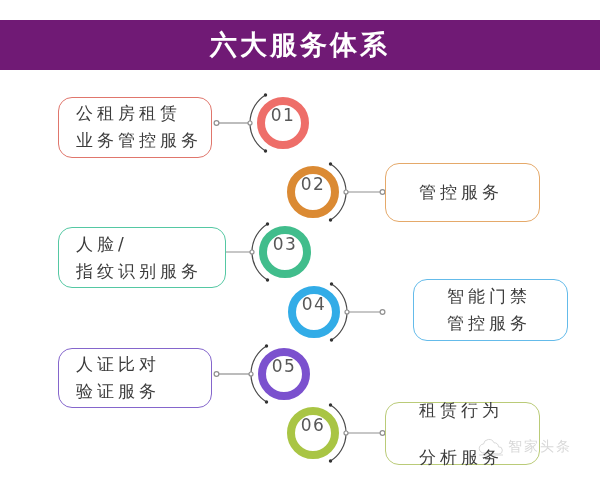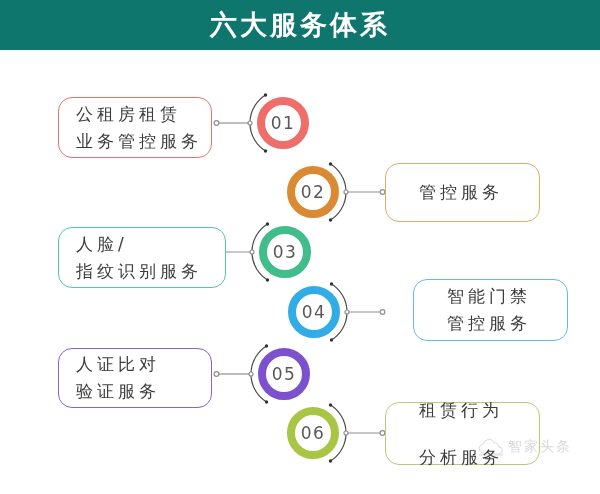--- a/index.html
+++ b/index.html
@@ -22,41 +22,41 @@
   .box.right-box{padding-left:33px;}
   .b1{left:58px;top:97px;width:154px;height:61px;}
   .b2{left:385px;top:163px;width:155px;height:59px;}
   .b3{left:58px;top:227px;width:168px;height:61px;}
   .b4{left:385px;top:279px;width:155px;height:62px;}
   .b5{left:58px;top:348px;width:154px;height:60px;}
   .b6{left:385px;top:402px;width:155px;height:63px;}
 
   
   .circle{position:absolute;box-sizing:border-box;width:52px;height:52px;border-radius:50%;
-          border:8px solid #ccc;background:#ffffff;display:flex;align-items:center;justify-content:center;}
+          border:8px solid #ccc;background:#ffffff;display:flex;align-items:flex-start;justify-content:center;}
   .circle span{color:#585858;font-size:17px;letter-spacing:1.5px;}
   .c1{left:257px;top:97px;}
   .c2{left:287px;top:166px;}
   .c3{left:259px;top:226px;}
   .c4{left:288px;top:286px;}
   .c5{left:258px;top:348px;}
   .c6{left:287px;top:407px;}
 
   
   .watermark{position:absolute;left:478px;top:438px;display:flex;align-items:center;gap:4px;
              opacity:0.33;color:#8a8a8a;}
   .watermark .wm-text{font-size:14px;letter-spacing:2px;white-space:nowrap;}
   .watermark svg{flex:0 0 auto;}
 </style>
 </head>
 <body>
 
 <div class="stage">
 
-  <header class="banner" style="background: #0f766e;">
+  <header class="banner" style="background: #701a75; margin-top: 20px;">
     <h1>六大服务体系</h1>
   </header>
 
   <svg class="connectors" viewBox="0 0 600 494" xmlns="http://www.w3.org/2000/svg">
 
     <g fill="none" stroke="#909090" stroke-width="1.2">
       <line x1="219" y1="123" x2="250" y2="123"></line>
       <path d="M265.5,95 A33,33 0 0 0 265.5,151" stroke="#4a4a4a"></path>
       <circle cx="216.5" cy="123" r="2.4" fill="#ffffff"></circle>
       <circle cx="250" cy="123" r="2" fill="#ffffff"></circle>
@@ -103,21 +103,21 @@
     <g fill="none" stroke="#909090" stroke-width="1.2">
       <line x1="346" y1="433" x2="381" y2="433"></line>
       <path d="M330.5,405 A33,33 0 0 1 330.5,461" stroke="#4a4a4a"></path>
       <circle cx="382.5" cy="433" r="2.4" fill="#ffffff"></circle>
       <circle cx="346" cy="433" r="2" fill="#ffffff"></circle>
       <circle cx="330.5" cy="405" r="1.7" fill="#333333" stroke="none"></circle>
       <circle cx="330.5" cy="461" r="1.7" fill="#333333" stroke="none"></circle>
     </g>
   </svg>
 
-  <div class="box left-box b1" style="border-color: rgb(224, 118, 108);">
+  <div class="box left-box b1" style="border-color: rgb(224, 118, 108); font-family: Liberation Mono, monospace;">
     <div class="bline">公租房租赁</div>
     <div class="bline">业务管控服务</div>
   </div>
   <div class="box right-box b2" style="border-color: rgb(229, 169, 106);">
     <div class="bline">管控服务</div>
   </div>
   <div class="box left-box b3" style="border-color: rgb(85, 200, 163);">
     <div class="bline">人脸/</div>
     <div class="bline">指纹识别服务</div>
   </div>

